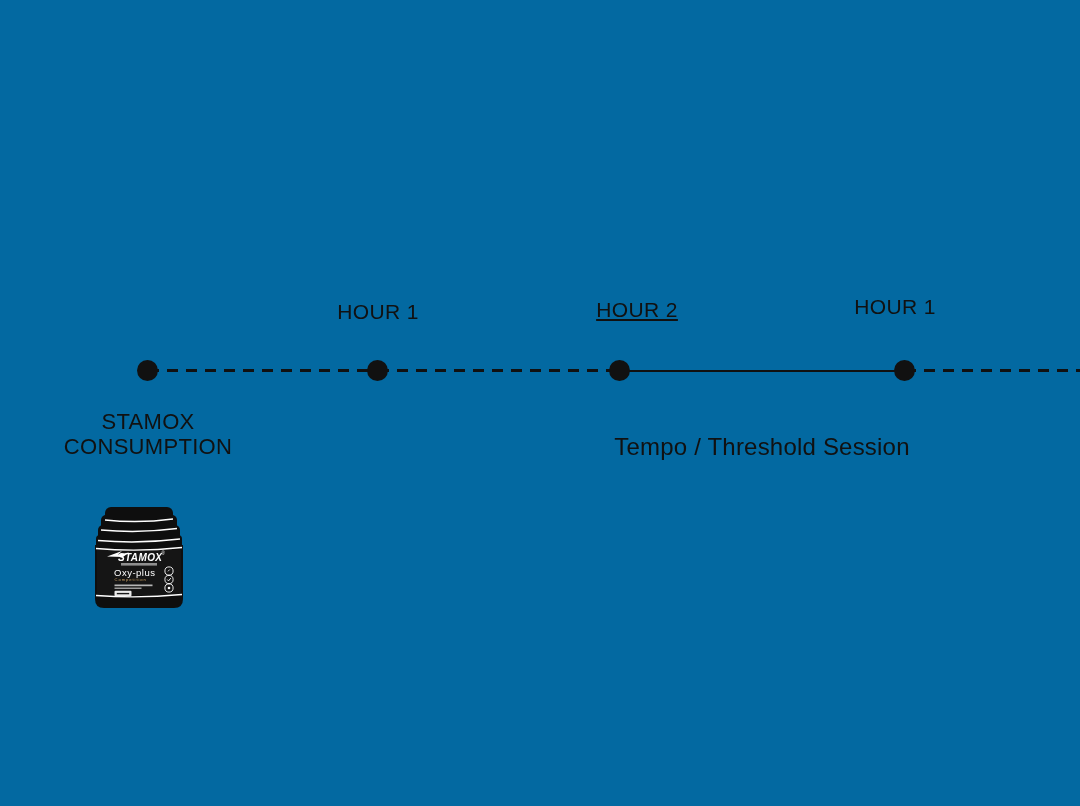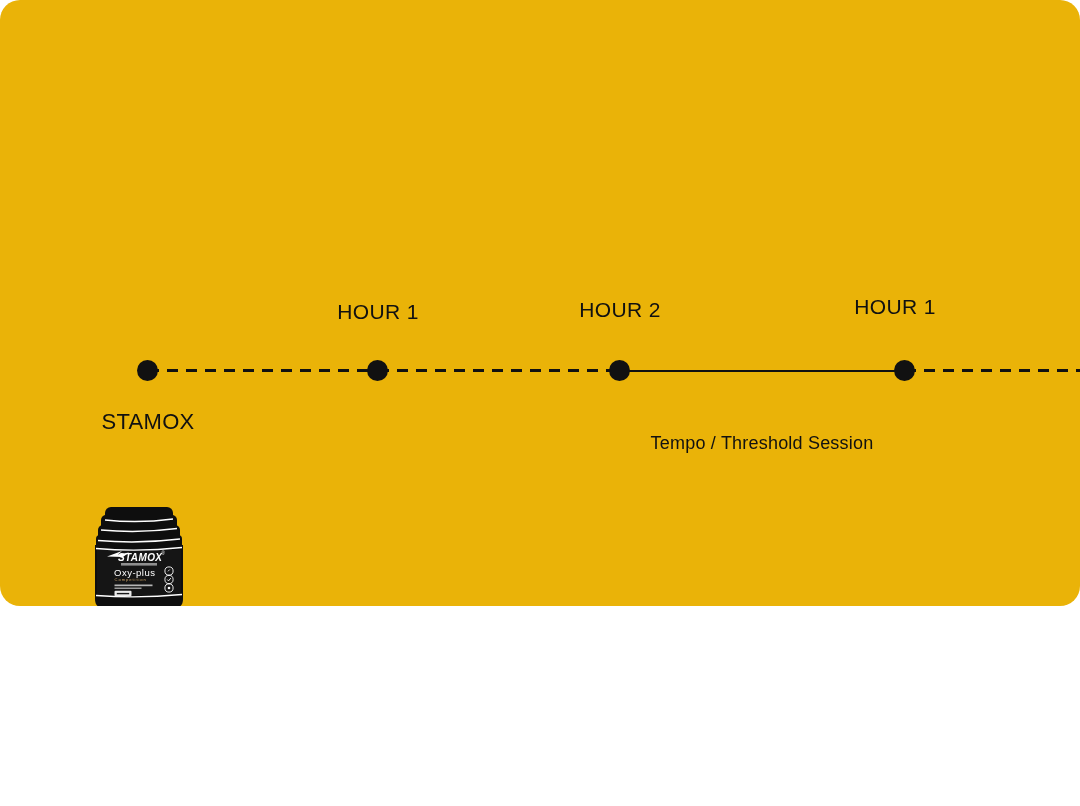--- a/index.html
+++ b/index.html
@@ -1,35 +1,34 @@
 <!DOCTYPE html>
 <html><head>
 <meta charset="utf-8">
 <style>
   html, body { margin: 0; padding: 0; background: #ffffff; }
   .canvas {
     position: relative;
     width: 1080px;
-    height: 606px;
-    background: #eab308;
+    height: 806px;
+    background: #0369a1;
     overflow: hidden;
     font-family: "Liberation Sans", sans-serif;
     color: #111111;
-    border-radius: 20px;
   }
   .hour-label {
     position: absolute;
     transform: translateX(-50%);
     font-size: 21px;
     letter-spacing: 0.4px;
     white-space: nowrap;
     color: #111111;
   }
   .hour-1 { left: 378px; top: 300px; }
-  .hour-2 { left: 620px; top: 298px; }
+  .hour-2 { left: 637px; top: 298px; text-decoration: underline; }
   .hour-3 { left: 895px; top: 295px; }
 
   .seg {
     position: absolute;
   }
   .seg-dashed {
     top: 369px;
     height: 3px;
     background: repeating-linear-gradient(90deg, #111111 0 11px, transparent 11px 19px);
   }
@@ -67,21 +66,21 @@
     line-height: 25px;
     letter-spacing: 0.3px;
     white-space: nowrap;
     color: #111111;
   }
   .session-label {
     position: absolute;
     left: 762px;
     top: 433px;
     transform: translateX(-50%);
-    font-size: 18px;
+    font-size: 24px;
     letter-spacing: 0.2px;
     white-space: nowrap;
     color: #111111;
   }
   .jar {
     position: absolute;
     left: 91px;
     top: 507px;
     width: 96px;
     height: 101px;
@@ -101,20 +100,21 @@
   <div class="seg seg-solid  seg-3"></div>
   <div class="seg seg-dashed seg-4"></div>
 
   <div class="dot dot-start"></div>
   <div class="dot dot-hour-1"></div>
   <div class="dot dot-hour-2"></div>
   <div class="dot dot-hour-3"></div>
 
   <div class="start-label">
     <div>STAMOX</div>
+    <div>CONSUMPTION</div>
   </div>
 
   <div class="session-label">Tempo / Threshold Session</div>
 
   <svg class="jar" viewBox="0 0 96 101" xmlns="http://www.w3.org/2000/svg">
 
     <g>
       <rect x="14" y="0" width="68" height="16" rx="6" fill="#0e0e0e"></rect>
       <rect x="10" y="8" width="76" height="16" rx="5" fill="#0e0e0e"></rect>
       <rect x="7" y="18" width="82" height="16" rx="5" fill="#0e0e0e"></rect>

